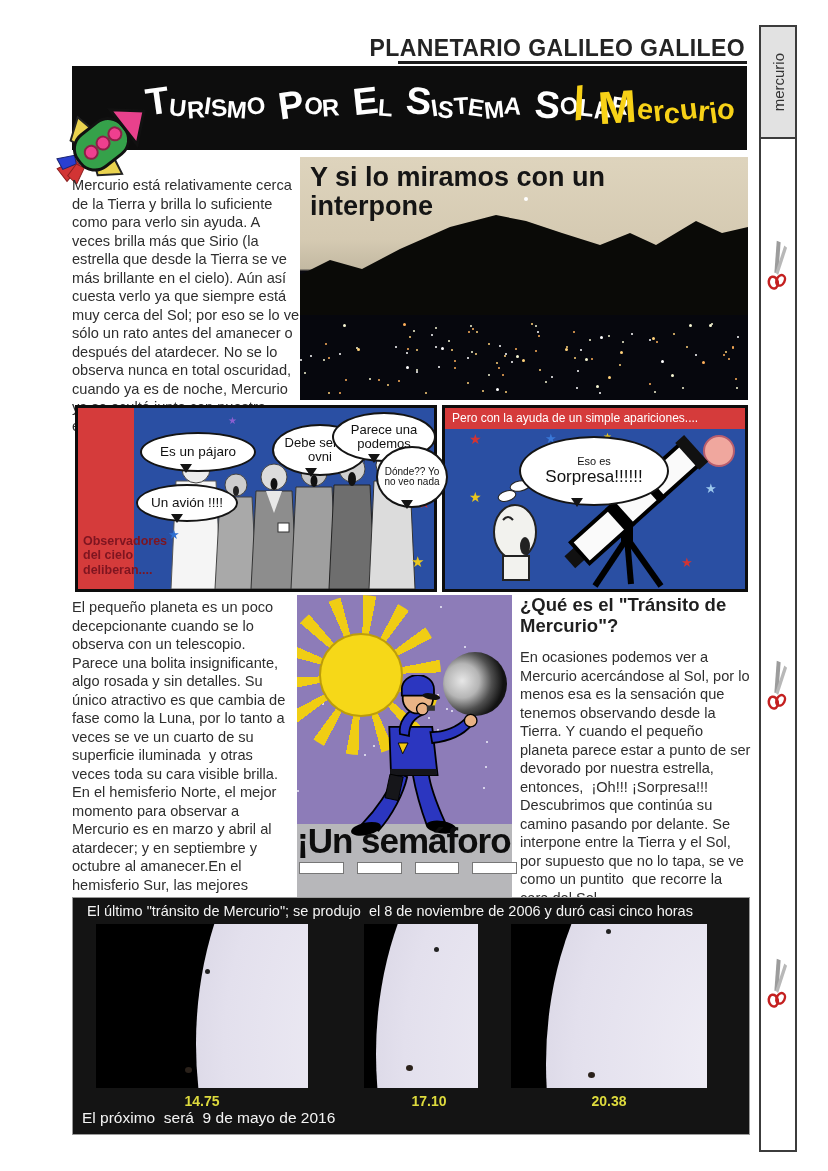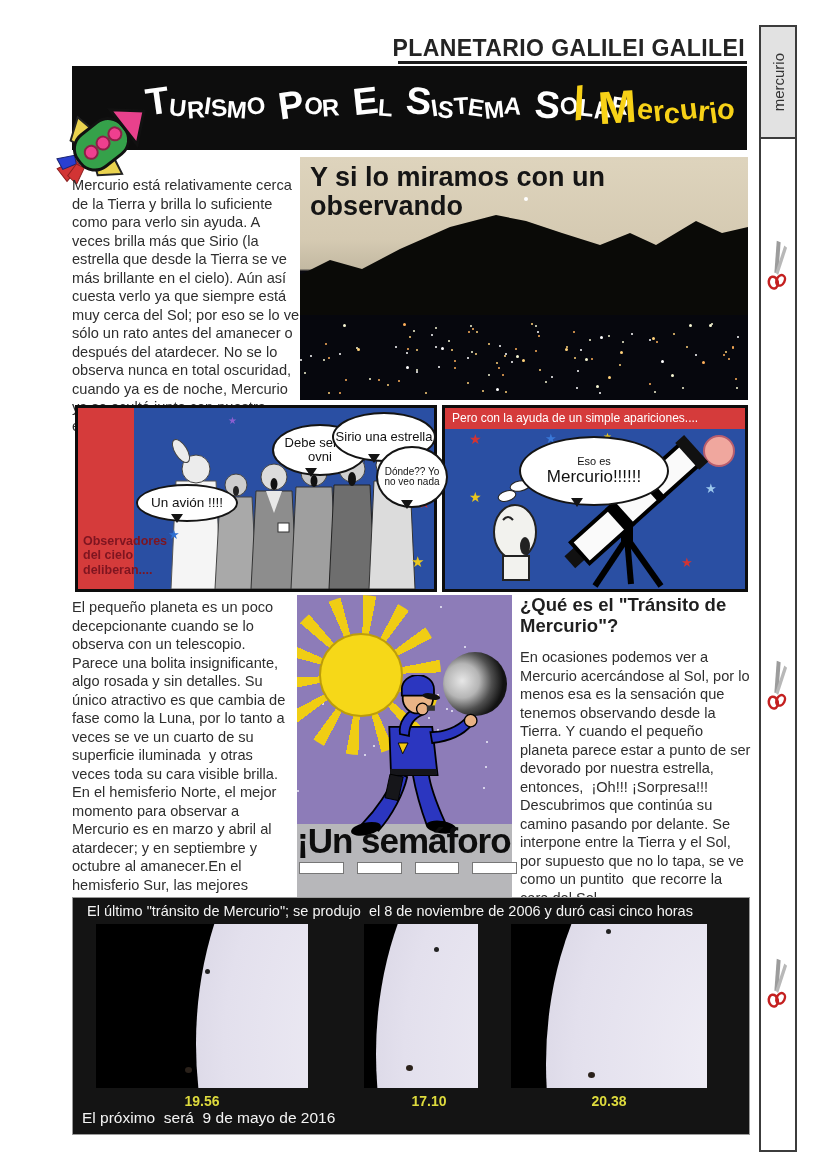--- a/index.html
+++ b/index.html
@@ -89,21 +89,21 @@
   .mdot{position:absolute;width:5px;height:5px;border-radius:50%;background:#222;}
   .sspot{position:absolute;width:7px;height:6px;border-radius:50%;background:#2a211a;}
   .ttime{position:absolute;top:195px;font-size:14px;font-weight:bold;color:#ddda3d;text-align:center;}
   .tnext{position:absolute;left:9px;top:211px;font-size:15.5px;color:#f4f4f4;}
 </style>
 </head>
 <body>
 
 <div class="page">
 
-  <div class="masthead">PLANETARIO GALILEI GALILEI</div>
+  <div class="masthead">PLANETARIO GALILEO GALILEO</div>
   <div class="masthead-rule"></div>
 
   <div class="banner">
     <div class="banner-title"><span class="pf" style="font-size: 38px; transform: rotate(-8deg) translateY(-2px);">T</span><span class="pf" style="font-size: 24px; transform: rotate(6deg) translateY(0px);">U</span><span class="pf" style="font-size: 24px; transform: rotate(-4deg) translateY(2px);">R</span><span class="pf" style="font-size: 24px; transform: rotate(8deg) translateY(-2px);">I</span><span class="pf" style="font-size: 24px; transform: rotate(-6deg) translateY(0px);">S</span><span class="pf" style="font-size: 24px; transform: rotate(4deg) translateY(2px);">M</span><span class="pf" style="font-size: 24px; transform: rotate(-7deg) translateY(-2px);">O</span><span class="pf-sp"></span><span class="pf" style="font-size: 38px; transform: rotate(-8deg) translateY(2px);">P</span><span class="pf" style="font-size: 24px; transform: rotate(6deg) translateY(-2px);">O</span><span class="pf" style="font-size: 24px; transform: rotate(-4deg) translateY(0px);">R</span><span class="pf-sp"></span><span class="pf" style="font-size: 38px; transform: rotate(-6deg) translateY(-2px);">E</span><span class="pf" style="font-size: 24px; transform: rotate(4deg) translateY(0px);">L</span><span class="pf-sp"></span><span class="pf" style="font-size: 38px; transform: rotate(5deg) translateY(-2px);">S</span><span class="pf" style="font-size: 24px; transform: rotate(-8deg) translateY(0px);">I</span><span class="pf" style="font-size: 24px; transform: rotate(6deg) translateY(2px);">S</span><span class="pf" style="font-size: 24px; transform: rotate(-4deg) translateY(-2px);">T</span><span class="pf" style="font-size: 24px; transform: rotate(8deg) translateY(0px);">E</span><span class="pf" style="font-size: 24px; transform: rotate(-6deg) translateY(2px);">M</span><span class="pf" style="font-size: 24px; transform: rotate(4deg) translateY(-2px);">A</span><span class="pf-sp"></span><span class="pf" style="font-size: 38px; transform: rotate(5deg) translateY(2px);">S</span><span class="pf" style="font-size: 24px; transform: rotate(-8deg) translateY(-2px);">O</span><span class="pf" style="font-size: 24px; transform: rotate(6deg) translateY(0px);">L</span><span class="pf" style="font-size: 24px; transform: rotate(-4deg) translateY(2px);">A</span><span class="pf" style="font-size: 24px; transform: rotate(8deg) translateY(-2px);">R</span></div>
     <div class="banner-planet"><span class="pf" style="font-size: 46px; transform: rotate(-8deg) translateY(-2px);">/</span><span class="pf-sp"></span><span class="pf" style="font-size: 46px; transform: rotate(-4deg) translateY(2px);">M</span><span class="pf" style="font-size: 29px; transform: rotate(8deg) translateY(-2px);">e</span><span class="pf" style="font-size: 29px; transform: rotate(-6deg) translateY(0px);">r</span><span class="pf" style="font-size: 29px; transform: rotate(4deg) translateY(2px);">c</span><span class="pf" style="font-size: 29px; transform: rotate(-7deg) translateY(-2px);">u</span><span class="pf" style="font-size: 29px; transform: rotate(5deg) translateY(0px);">r</span><span class="pf" style="font-size: 29px; transform: rotate(-8deg) translateY(2px);">i</span><span class="pf" style="font-size: 29px; transform: rotate(6deg) translateY(-2px);">o</span></div>
   </div>
 
   <svg class="abs" style="left:48px;top:88px" width="118" height="104" viewBox="0 0 118 104">
     <g transform="rotate(-38 59 52)">
       <polygon points="2,44 22,48 22,56 2,60" fill="#d23434" stroke="#8c1f1f"></polygon>
@@ -262,21 +262,21 @@
         <i style="left: 52.3638%; top: 79.2715%; height: 2px; width: 2px; background: rgb(255, 176, 90);"></i>
         <i style="left: 91.3704%; top: 68.8111%; height: 3px; width: 3px; background: rgb(246, 246, 210);"></i>
         <i style="left: 25.8991%; top: 88.1705%; height: 2px; width: 2px; background: rgb(255, 255, 255);"></i>
         <i style="left: 51.5044%; top: 68.2291%; height: 2px; width: 2px; background: rgb(255, 210, 122);"></i>
         <i style="left: 37.5984%; top: 71.7549%; height: 2px; width: 2px; background: rgb(255, 176, 90);"></i>
         <i style="left: 37.9361%; top: 69.0979%; height: 2px; width: 2px; background: rgb(246, 246, 210);"></i>
         <i style="left: 67.0274%; top: 73.7718%; height: 3px; width: 3px; background: rgb(255, 255, 255);"></i>
         <i style="left: 68.6983%; top: 90.0258%; height: 3px; width: 3px; background: rgb(255, 210, 122);"></i>
       </div>
     <div class="mercury-dot"></div>
-    <div class="photo-heading">Y si lo miramos con un observando</div>
+    <div class="photo-heading">Y si lo miramos con un interpone</div>
   </div>
 
   <div class="panel panel-left">
     <div class="red-stripe"></div>
     <div class="panel-caption">Observadores del cielo deliberan....</div>
     <svg class="abs" style="left:50px;bottom:0" width="310" height="150" viewBox="0 0 310 150">
       <path d="M48,42 L88,42 L93,150 L43,150 Z" fill="#f5f5f5" stroke="#555"></path>
       <circle cx="68" cy="30" r="14" fill="#ececec" stroke="#444"></circle>
       <ellipse cx="53" cy="12" rx="6" ry="13" fill="#ececec" stroke="#444" transform="rotate(-32 53 12)"></ellipse>
       <line x1="66" y1="52" x2="64" y2="76" stroke="#b22" stroke-width="2"></line>
@@ -293,22 +293,23 @@
       <ellipse cx="186" cy="42" rx="3.5" ry="6" fill="#111"></ellipse>
       <path d="M206,46 L242,46 L247,150 L201,150 Z" fill="#6e6e6e" stroke="#222"></path>
       <circle cx="224" cy="30" r="13" fill="#cfcfcf" stroke="#444"></circle>
       <path d="M211,26 a13 13 0 0 1 26,0 l0,-8 a13 13 0 0 0 -26,0 Z" fill="#2e2e2e"></path>
       <ellipse cx="224" cy="40" rx="4" ry="7" fill="#111"></ellipse>
       <path d="M246,42 L282,42 L287,150 L241,150 Z" fill="#dcdcdc" stroke="#333"></path>
       <circle cx="262" cy="26" r="14" fill="#f1f1ee" stroke="#333"></circle>
       <ellipse cx="266" cy="36" rx="4" ry="7" fill="#111"></ellipse>
       <path d="M274,52 L310,28 L310,44 L280,66 Z" fill="#111"></path>
     </svg>
+    <div class="bubble" style="left:62px;top:24px;width:112px;height:36px;font-size:13.5px">Es un pájaro</div>
     <div class="bubble" style="left:194px;top:16px;width:92px;height:48px;font-size:13px">Debe ser un ovni</div>
-    <div class="bubble" style="left:254px;top:4px;width:100px;height:46px;font-size:13px">Sirio una estrella</div>
+    <div class="bubble" style="left:254px;top:4px;width:100px;height:46px;font-size:13px">Parece una podemos</div>
     <div class="bubble" style="left:298px;top:38px;width:68px;height:58px;font-size:10px">Dónde?? Yo no veo nada</div>
     <div class="bubble" style="left:58px;top:76px;width:98px;height:34px;font-size:13.5px">Un avión !!!!</div>
   <span class="star" style="left: 215px; top: 52px; color: rgb(57, 183, 224); font-size: 13px;">★</span>
       <span class="star" style="left: 340px; top: 88px; color: rgb(210, 52, 52); font-size: 14px;">★</span>
       <span class="star" style="left: 333px; top: 146px; color: rgb(232, 198, 30); font-size: 15px;">★</span>
       <span class="star" style="left: 90px; top: 120px; color: rgb(47, 111, 208); font-size: 13px;">★</span>
       <span class="star" style="left: 150px; top: 8px; color: rgb(138, 95, 208); font-size: 10px;">★</span>
     </div>
 
   <div class="panel panel-right">
@@ -329,21 +330,21 @@
       <ellipse cx="62" cy="88" rx="9" ry="5" fill="#fff" stroke="#222" transform="rotate(-16 62 88)"></ellipse>
       <ellipse cx="75" cy="78" rx="10" ry="5" fill="#fff" stroke="#222" transform="rotate(-10 75 78)"></ellipse>
       <ellipse cx="89" cy="70" rx="10" ry="5" fill="#fff" stroke="#222" transform="rotate(-4 89 70)"></ellipse>
       <ellipse cx="70" cy="124" rx="21" ry="27" fill="#f2f2ee" stroke="#222" stroke-width="2"></ellipse>
       <path d="M58,112 q5,-6 10,0" fill="none" stroke="#222" stroke-width="2"></path>
       <ellipse cx="80" cy="138" rx="5" ry="9" fill="#222"></ellipse>
       <rect x="58" y="148" width="26" height="24" fill="#f2f2ee" stroke="#222" stroke-width="2"></rect>
     </svg>
     <div class="bubble" style="left:74px;top:28px;width:146px;height:66px;flex-direction:column">
       <span style="font-size:11px">Eso es</span>
-      <span style="font-size:17px">Mercurio!!!!!!</span>
+      <span style="font-size:17px">Sorpresa!!!!!!</span>
     </div>
   <span class="star" style="left: 24px; top: 24px; color: rgb(210, 52, 52); font-size: 14px;">★</span>
       <span class="star" style="left: 100px; top: 24px; color: rgb(58, 120, 216); font-size: 13px;">★</span>
       <span class="star" style="left: 24px; top: 82px; color: rgb(232, 198, 30); font-size: 14px;">★</span>
       <span class="star" style="left: 260px; top: 74px; color: rgb(156, 200, 238); font-size: 13px;">★</span>
       <span class="star" style="left: 236px; top: 148px; color: rgb(210, 52, 52); font-size: 13px;">★</span>
       <span class="star" style="left: 158px; top: 24px; color: rgb(232, 198, 30); font-size: 10px;">★</span>
     </div>
 
   <div class="coltext prewrap" style="left:72px;top:598px;width:222px">El pequeño planeta es un poco decepcionante cuando se lo observa con un telescopio. Parece una bolita insignificante, algo rosada y sin detalles. Su único atractivo es que cambia de fase como la Luna, por lo tanto a veces se ve un cuarto de su superficie iluminada  y otras veces toda su cara visible brilla. En el hemisferio Norte, el mejor momento para observar a Mercurio es en marzo y abril al atardecer; y en septiembre y octubre al amanecer.En el hemisferio Sur, las mejores apariciones vespertinas son en septiembre y octubre y las matutinas, en marzo y abril.</div>
@@ -416,20 +417,20 @@
       <div class="sun-disc" style="left:12px;top:-150px"></div>
       <div class="mdot" style="left:70px;top:23px"></div>
       <div class="sspot" style="left:42px;top:141px"></div>
     </div>
     <div class="tphoto" style="left:438px;width:196px">
       <div class="sun-disc" style="left:35px;top:-140px"></div>
       <div class="mdot" style="left:95px;top:5px"></div>
       <div class="sspot" style="left:77px;top:148px"></div>
     </div>
 
-    <div class="ttime" style="left:23px;width:212px">19.56</div>
+    <div class="ttime" style="left:23px;width:212px">14.75</div>
     <div class="ttime" style="left:299px;width:114px">17.10</div>
     <div class="ttime" style="left:438px;width:196px">20.38</div>
 
     <div class="tnext prewrap">El próximo  será  9 de mayo de 2016</div>
   </div>
 
 </div>
 
 </body></html>

